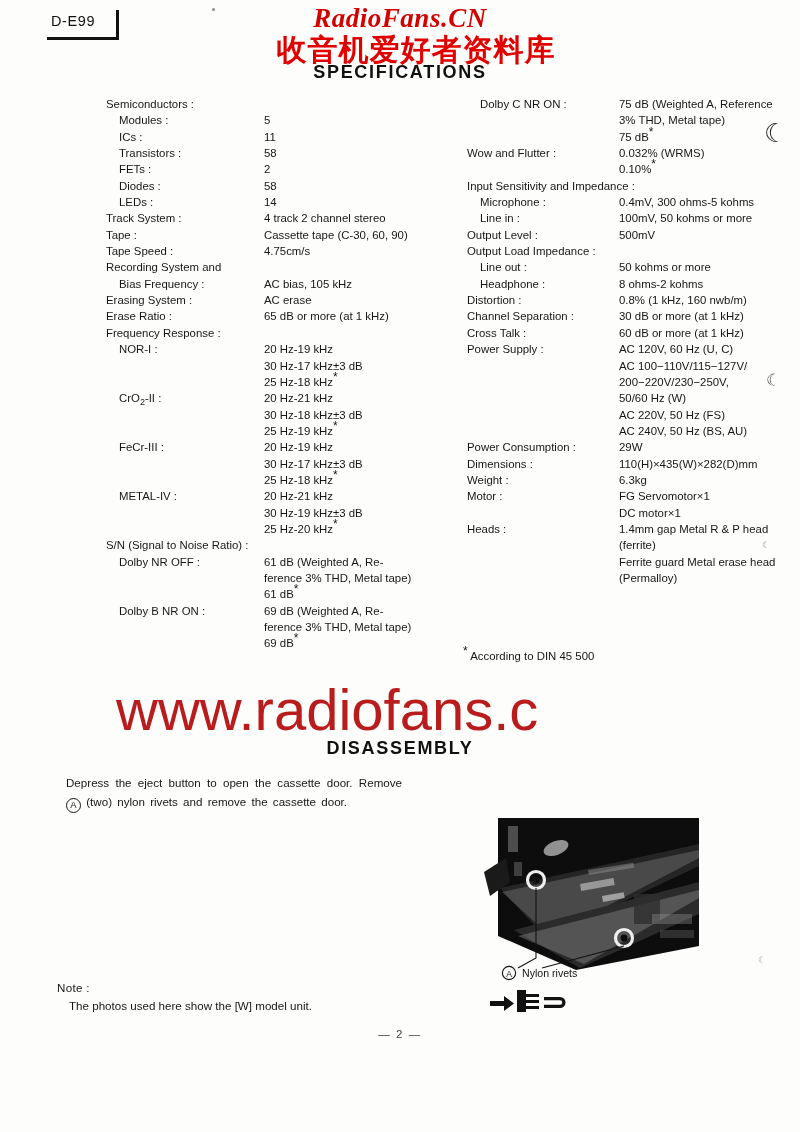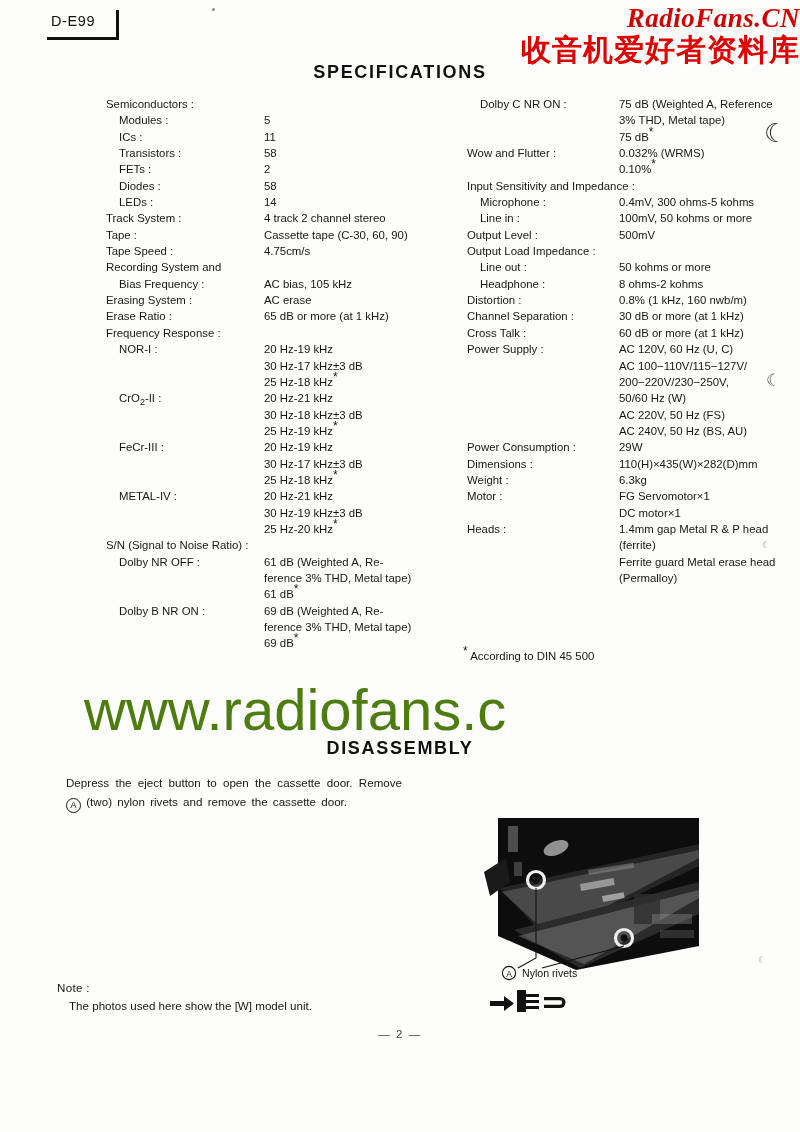--- a/index.html
+++ b/index.html
@@ -41,21 +41,21 @@
     color: #111;
     white-space: nowrap;
   }
 
   
   #wm-red {
     position: absolute;
     left: 0;
     top: 4px;
     width: 800px;
-    text-align: right;
+    text-align: center;
     pointer-events: none;
   }
   #wm-red .latin {
     font-family: "Liberation Serif", serif;
     font-style: italic;
     font-weight: bold;
     font-size: 27px;
     color: #d40000;
     letter-spacing: 0.5px;
     line-height: 1.05;
@@ -67,24 +67,24 @@
     color: #e00000;
     letter-spacing: 1px;
     line-height: 1.12;
     margin-top: 1px;
     padding-left: 32px;
   }
 
   
   #wm-gray {
     position: absolute;
-    left: 84px;
+    left: 116px;
     top: 676px;
     font-size: 58px;
-    color: #4d7c0f;
+    color: #b91c1c;
     letter-spacing: 0px;
     white-space: nowrap;
     pointer-events: none;
     font-weight: normal;
     text-align: center;
   }
 
   
   .section-heading {
     position: absolute;

